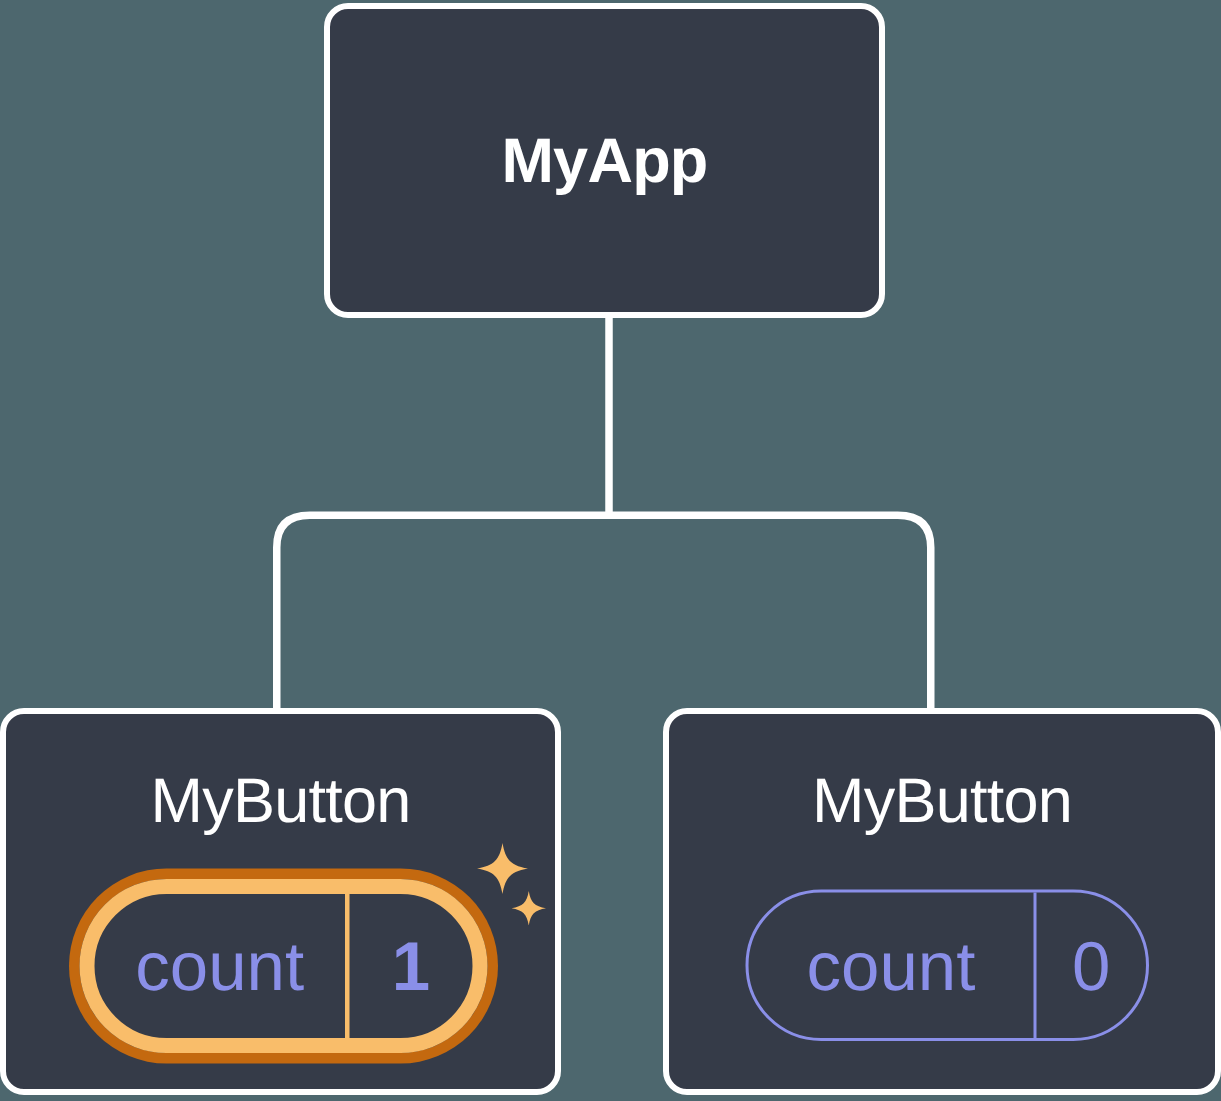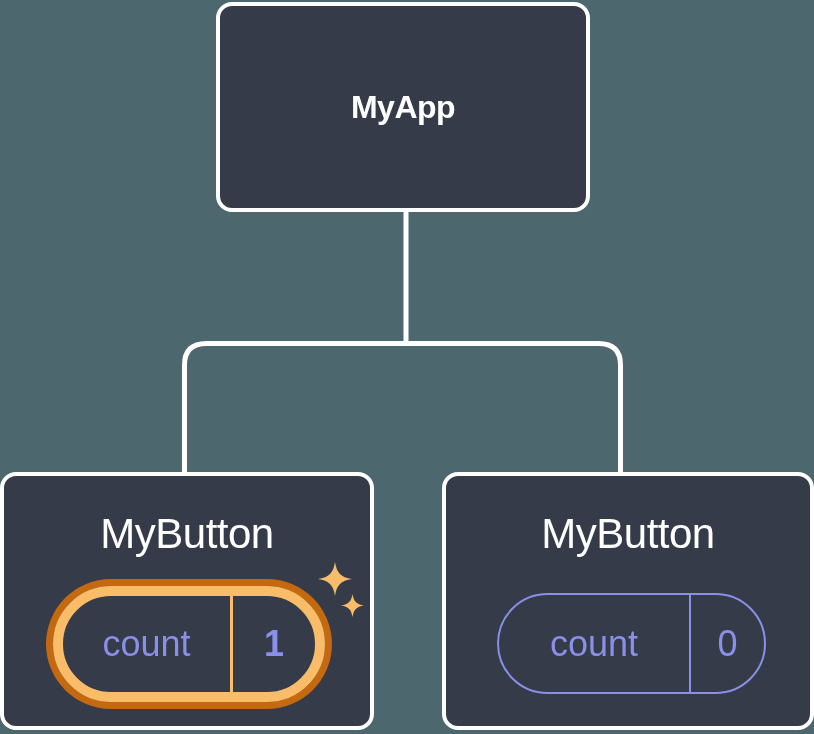--- a/index.html
+++ b/index.html
@@ -16,21 +16,21 @@
     border:4px solid var(--node-border, #ffffff);
     border-radius:16px;
   }
   .node-root {
     left:216px; top:2px; width:374px; height:210px;
     display:flex; align-items:center; justify-content:center;
   }
   .node-child-left  { left:0px;   top:472px; width:374px; height:258px; }
   .node-child-right { left:442px; top:472px; width:372px; height:258px; }
   .node-title {
-    color:#ffffff; font-size:32px; font-weight:700; letter-spacing:-0.5px;
+    color:#ffffff; font-size:42px; font-weight:700; letter-spacing:-0.5px;
   }
   .child-title {
     position:absolute; top:32px; left:0; width:100%;
     text-align:center; color:#ffffff; font-size:42px; font-weight:400;
     letter-spacing:-0.5px; line-height:52px;
   }
   .pill {
     position:absolute; box-sizing:border-box;
     display:flex; align-items:stretch;
     border-radius:999px;
@@ -39,21 +39,21 @@
     left:49px; top:110px; width:272px; height:116px;
     border:10px solid var(--orange-inner, #f9bd6a);
     box-shadow:0 0 0 7px var(--orange-outer, #c4690f);
   }
   .pill-normal {
     left:51px; top:117px; width:269px; height:101px;
     border:2px solid var(--purple, #8a8fe8);
   }
   .pill-seg {
     display:flex; align-items:center; justify-content:center;
-    color:var(--purple, #8a8fe8); font-size:36px;
+    color:var(--purple, #8a8fe8); font-size:46px;
   }
   .seg-label { flex:1; }
   .pill-highlight .seg-value {
     width:82px; font-weight:700;
     border-left:3px solid var(--orange-inner, #f9bd6a);
   }
   .pill-normal .seg-value {
     width:73px; font-weight:400;
     border-left:2px solid var(--purple, #8a8fe8);
   }

